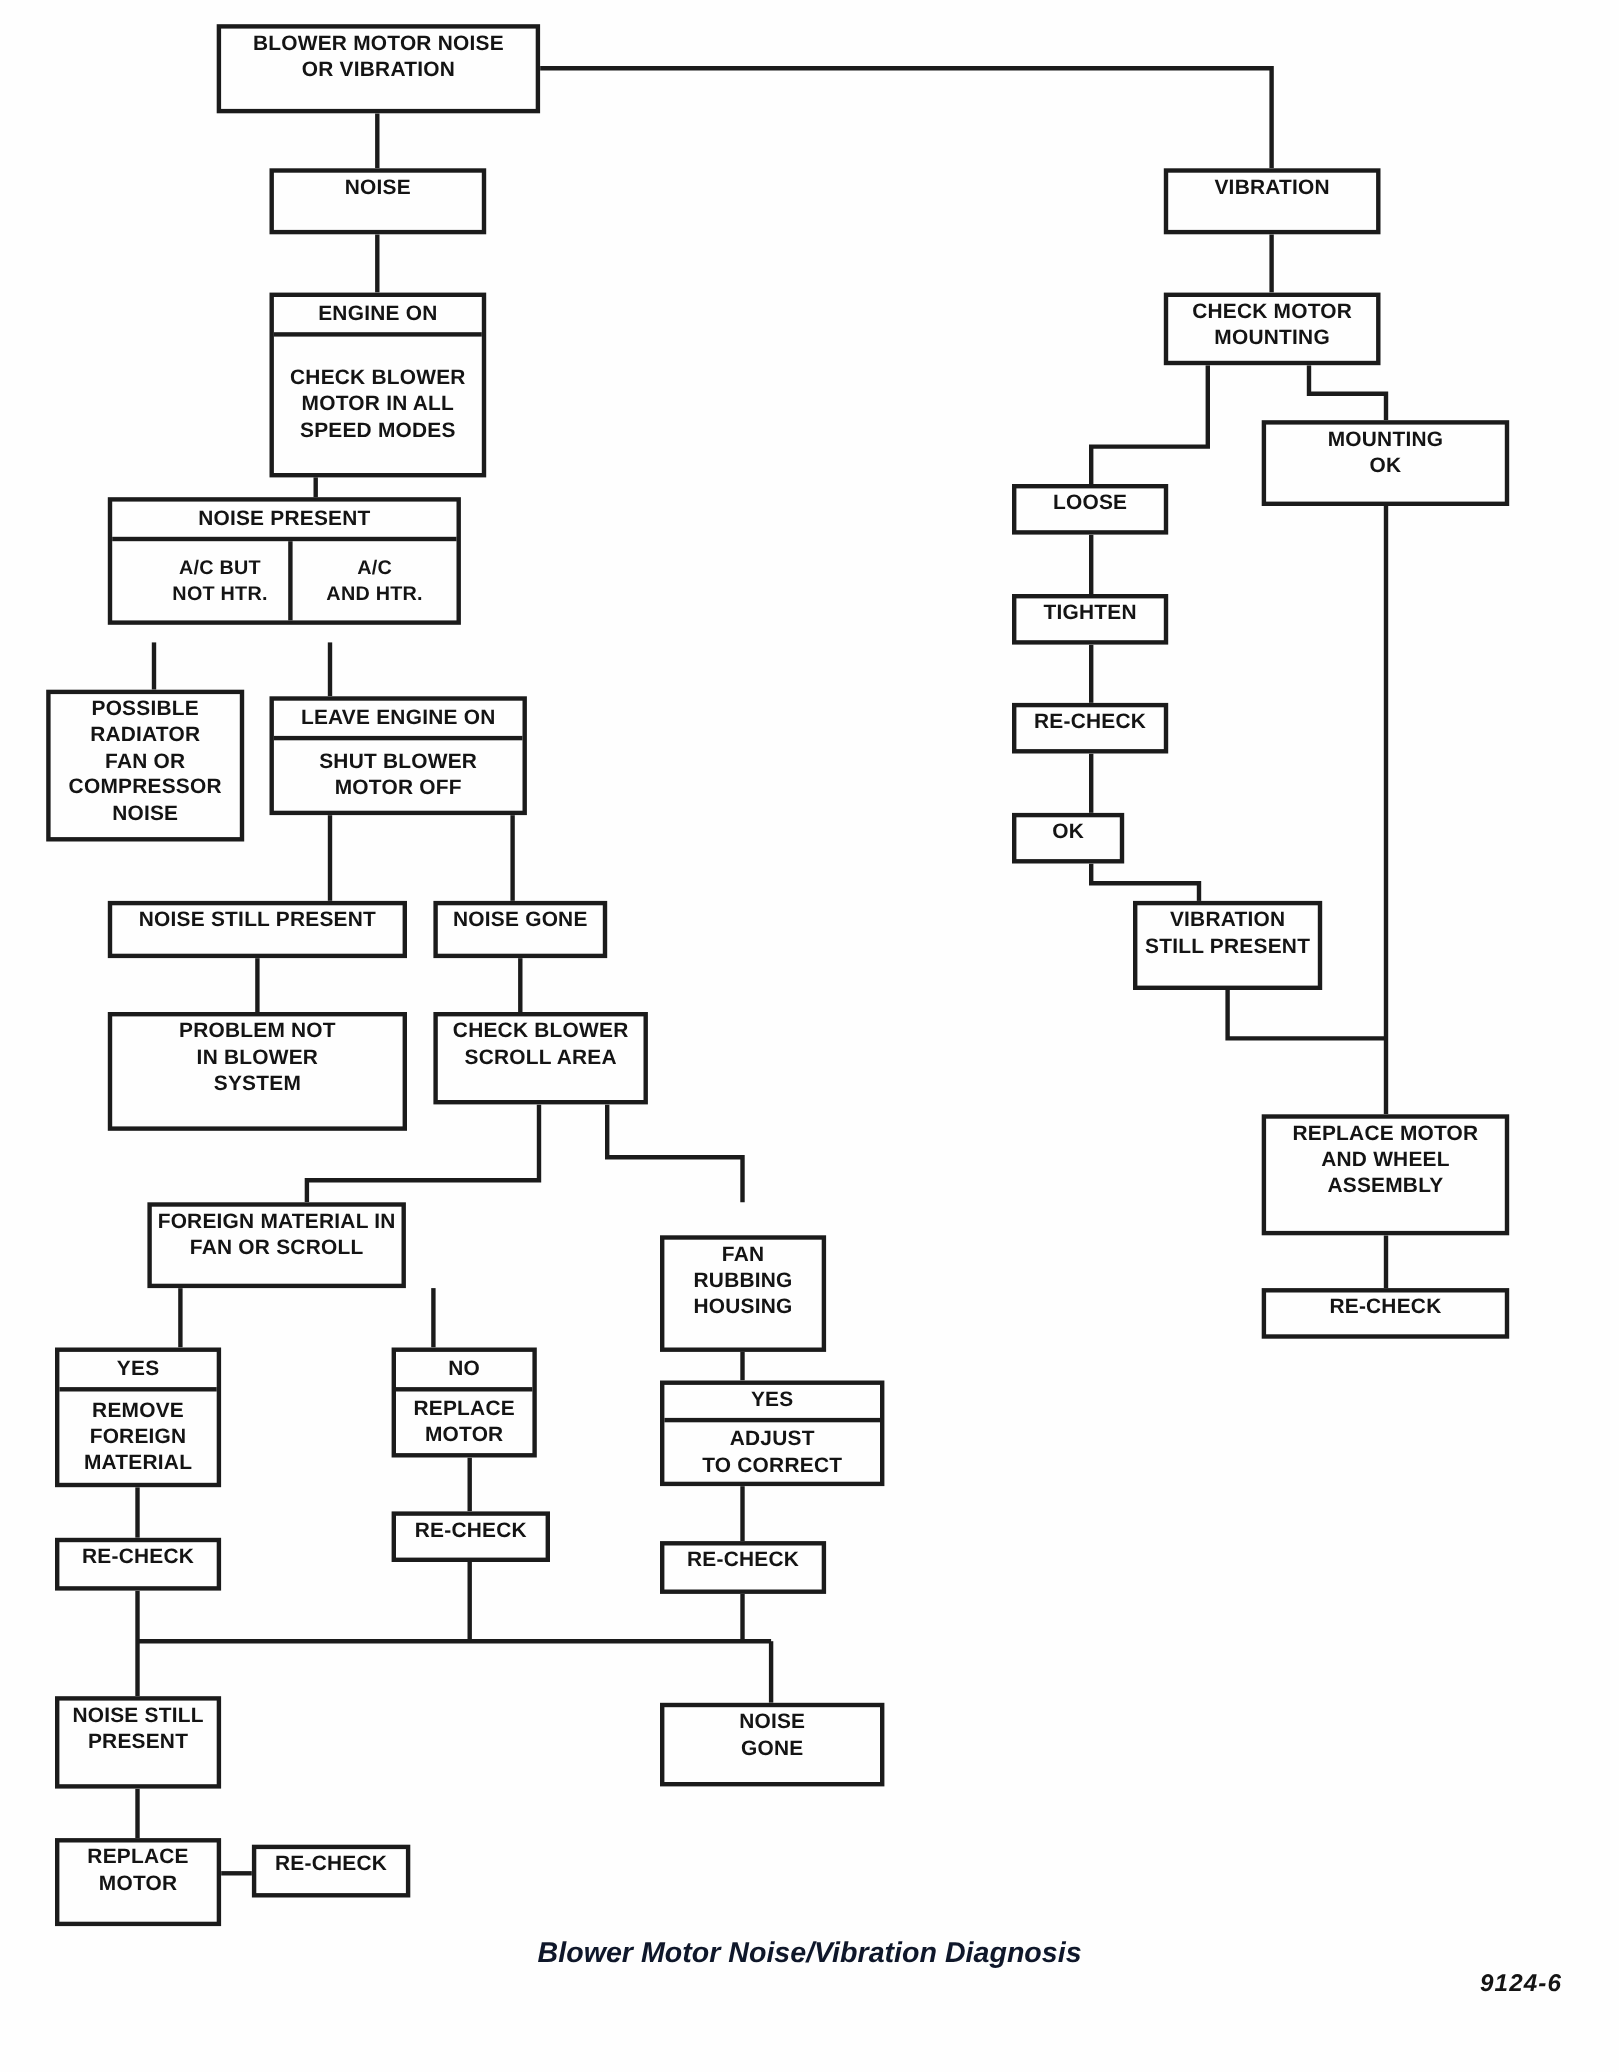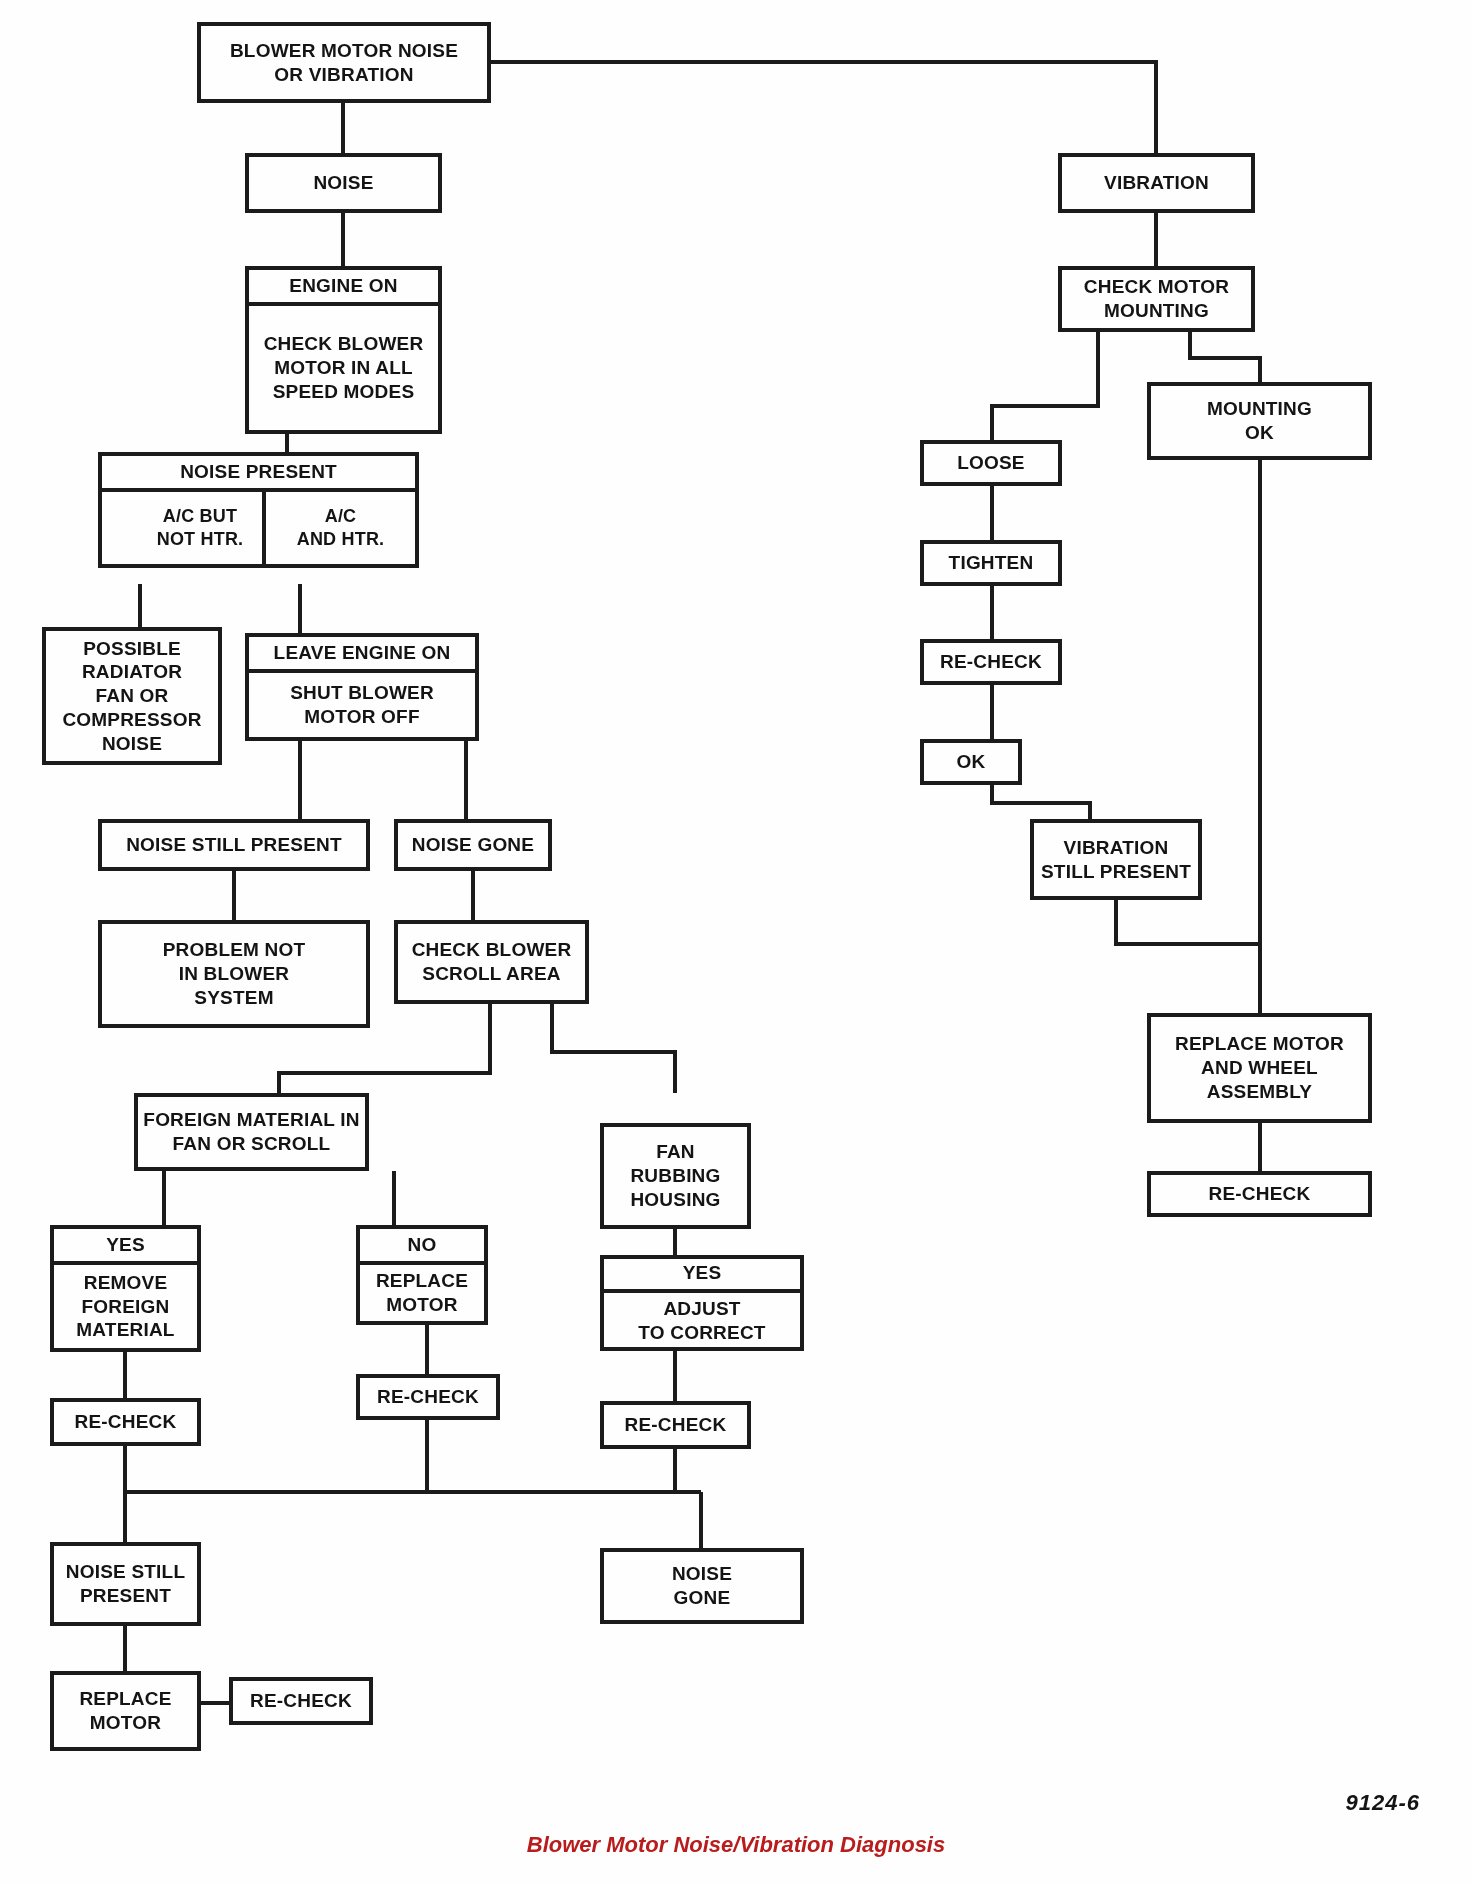--- a/index.html
+++ b/index.html
@@ -2,43 +2,43 @@
 <html><head>
 <meta charset="utf-8">
 <style>
   * { margin:0; padding:0; box-sizing:border-box; }
   html,body { background:#ffffff; }
   body { font-family:"Liberation Sans", sans-serif; }
   #canvas { position:relative; width:1472px; height:1884px; background:#fefefe; overflow:hidden; }
   #wires { position:absolute; left:0; top:0; }
   .node {
     position:absolute; border:4px solid #1b1b1b; background:#fefefe;
-    display:flex; align-items:center; justify-content:center;
+    display:flex; justify-content:center;
     text-align:center; font-weight:bold; font-size:19px; line-height:1.25;
     color:#141414; letter-spacing:0.2px; padding:2px 4px;
   }
   .node .lbl { white-space:pre-line; }
   .compound { flex-direction:column; align-items:stretch; padding:0; }
   .compound-header {
     border-bottom:4px solid #1b1b1b; display:flex; align-items:center;
     justify-content:center; padding:4px; white-space:pre-line; flex:none;
   }
   .compound-body {
     flex:1; display:flex; align-items:center; justify-content:center;
     padding:4px; white-space:pre-line;
   }
   .cells { flex:1; display:flex; align-items:stretch;padding-left:36px; }
   .cell {
     display:flex; align-items:center; justify-content:center;
     padding:4px; white-space:pre-line; font-size:18px; flex:1;
   }
   .cell-left { border-right:4px solid #1b1b1b; flex:0 0 128px; }
   .caption {
-    position:absolute; left:0; right:0; top:1832px; text-align:center;
-    font-style:italic; font-weight:bold; font-size:22px; color:#b91c1c;
+    position:absolute; left:0; right:0; top:1760px; text-align:center;
+    font-style:italic; font-weight:bold; font-size:26px; color:#0f172a;
   }
   .fig-num {
     position:absolute; top:1790px; right:52px; font-weight:bold;
     font-size:22px; color:#141414; letter-spacing:1px;font-style:italic;
   }
 </style>
 </head>
 <body>
 
 <div id="canvas">

